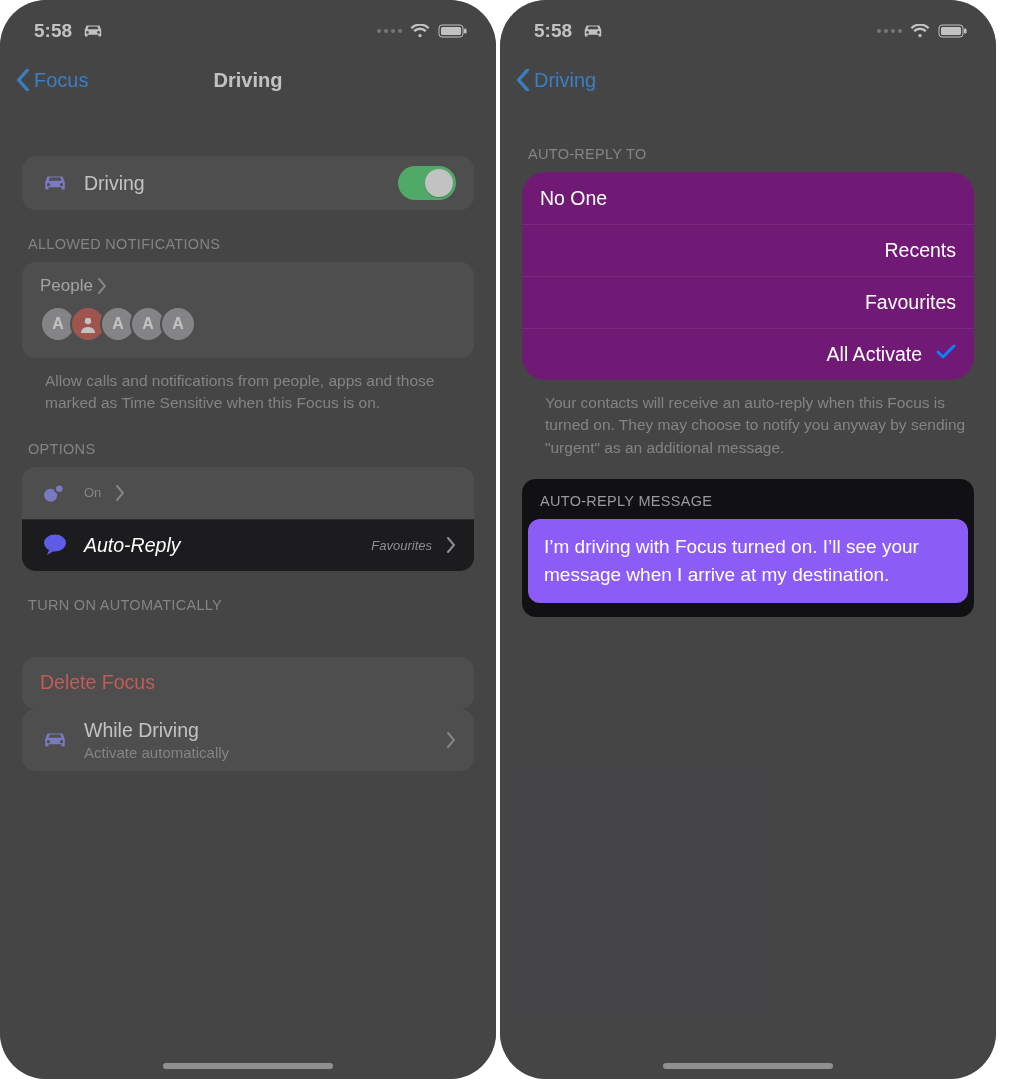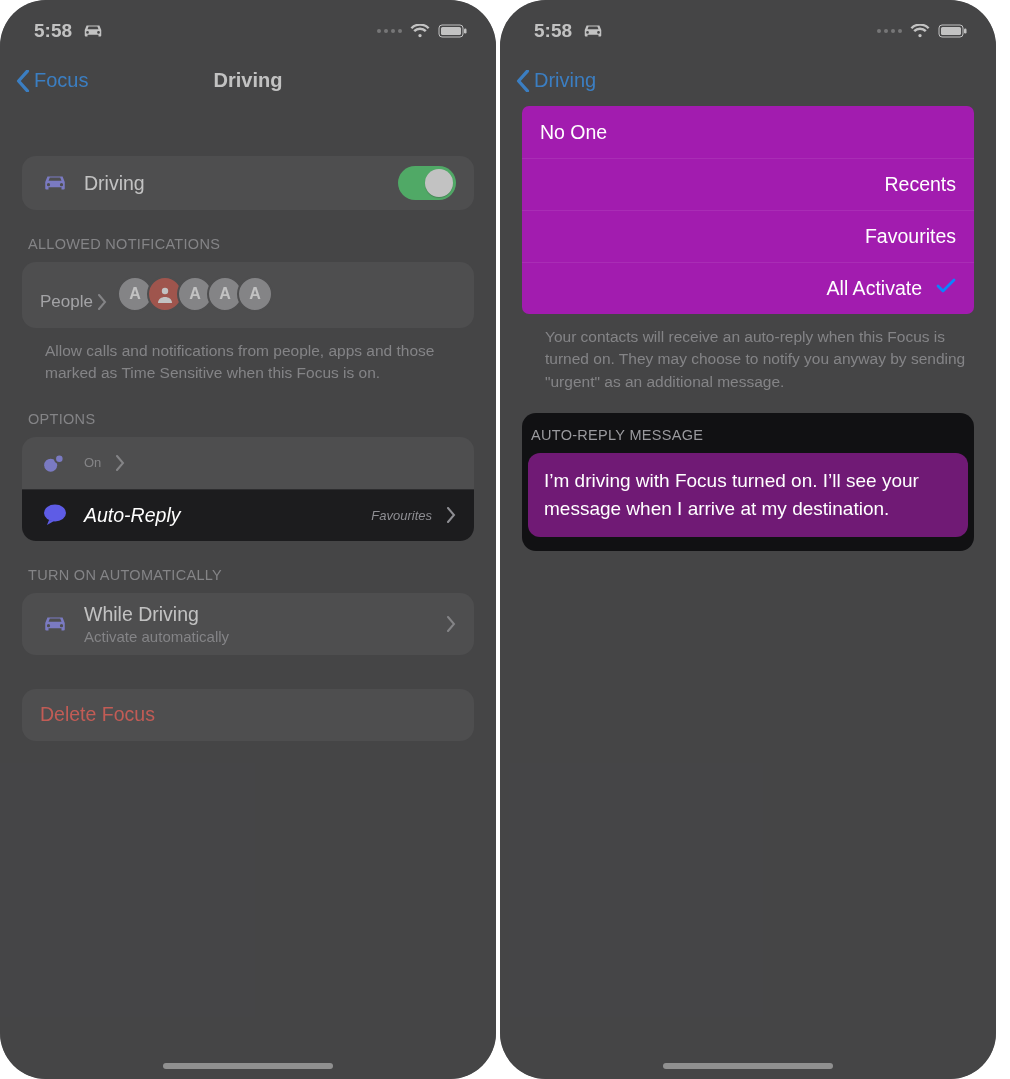--- a/index.html
+++ b/index.html
@@ -36,21 +36,21 @@
   .sb-right { display:flex; align-items:center; gap:8px; }
   .sb-dots { display:flex; gap:3px; opacity:.4; }
   .sb-dots span { width:4px; height:4px; border-radius:50%; background:#fff; }
   .wifi-icon svg, .car-icon svg, .battery-icon svg { display:block; }
   
   .navbar {
     display:flex; align-items:center; height:52px; padding: 0 16px;
     position:relative;
   }
   .back {
-    display:flex; align-items:flex-end; gap:4px; color:#0a84ff; font-size:20px;
+    display:flex; align-items:flex-start; gap:4px; color:#0a84ff; font-size:20px;
   }
   .nav-title {
     position:absolute; left:0; right:0; text-align:center;
     color:#fff; font-size:20px; font-weight:600; pointer-events:none;
   }
   .content { padding: 0 0 40px 0; }
   .section-header {
     color:#8e8e93; font-size:15px; letter-spacing:.3px;
     padding: 26px 28px 10px 28px; text-transform:none;
   }
@@ -67,54 +67,54 @@
   .cell .detail { color:#8e8e93; font-size:13px; }
   .cell .chev { color:#8e8e93; display:flex; align-items:center; }
   .icon-badge { width:30px; height:30px; display:flex; align-items:center; justify-content:center; }
   .toggle {
     width:58px; height:34px; border-radius:20px; background:#30d158; position:relative;
   }
   .toggle .knob {
     position:absolute; right:3px; top:3px; width:28px; height:28px; border-radius:50%; background:#fff;
     box-shadow:0 1px 1px rgba(0,0,0,.3);
   }
-  .people-cell { flex-direction:row; align-items:flex-end; gap:10px; padding:14px 18px 16px 18px; }
+  .people-cell { flex-direction:column; align-items:flex-start; gap:10px; padding:14px 18px 16px 18px; }
   .people-head { display:flex; align-items:center; gap:4px; color:#c7c7cc; font-size:17px; }
   .avatars { display:flex; }
   .avatar {
     width:36px; height:36px; border-radius:50%;
     background:#8e8e93; color:#fff; font-size:16px; font-weight:600;
     display:flex; align-items:center; justify-content:center;
     margin-left:-6px; border:2px solid #2c2c2e;
   }
   .avatar:first-child { margin-left:0; }
   .avatar.red { background:#c0392b; }
   .footer-text {
     color:#8e8e93; font-size:15.5px; line-height:1.45;
     padding: 12px 28px 0 45px;
   }
   .cell.highlight { background:#1c1c1e; }
   .cell.highlight .icon-badge svg path, .cell.highlight .icon-badge svg ellipse { }
   .cell.delete .label { color:#ff453a; }
   .twoline .sub { color:#8e8e93; font-size:15px; margin-top:2px; }
   .twoline .stack { display:flex; flex-direction:column; }
   
-  .list-plain { margin:0 22px; background:#a21caf; border-radius:7px; overflow:hidden; }
+  .list-plain { margin:0 22px; background:#701a75; border-radius:23px; overflow:hidden; }
   .list-plain .cell { background:transparent; }
   .list-plain .cell + .cell { border-top:1px solid rgba(255,255,255,.08);text-align:right; }
   .check { color:#0a84ff; }
   .msg-group {
     margin: 0 22px; background:#111113; border-radius:14px; padding: 0 0 14px 0;
   }
   .msg-header {
     color:#9a9a9e; font-size:14.5px; letter-spacing:.3px;
-    padding: 14px 18px 10px 9px;
+    padding: 14px 18px 10px 18px;
   }
   .msg-body {
-    background:#701a75; color:#fff; font-size:19px; line-height:1.45;
+    background:#8b5cf6; color:#fff; font-size:19px; line-height:1.45;
     border-radius:12px; padding:14px 16px; margin: 0 6px;
   }
   .home-indicator {
     position:absolute; bottom:10px; left:50%; transform:translateX(-50%);
     width:170px; height:6px; border-radius:4px; background:rgba(255,255,255,.6);
   }
   .gap-top-lg { margin-top: 34px; }
   .gap-top-md { margin-top: 20px; }
   .gap-top-xl { margin-top: 50px; }
   .chev-right-svg { width:10px; height:16px; }
@@ -237,42 +237,42 @@
           <span class="detail">Favourites</span>
           <span class="chev">
             <svg class="chev-right-svg" viewBox="0 0 10 16" fill="none">
                 <path d="M2 1l6 7-6 7" stroke="#8e8e93" stroke-width="2" stroke-linecap="round"></path>
               </svg>
           </span>
         </div>
       </div>
 
       <div class="section-header upper">TURN ON AUTOMATICALLY</div>
+      <div class="cell-group gap-top-lg">
+        <div class="cell delete">
+          <span class="label">Delete Focus</span>
+        </div>
+      </div>
+
       <div class="cell-group">
         <div class="cell twoline">
           <span class="icon-badge">
             <svg width="26" height="20" viewBox="0 0 24 16" fill="#7d7dff">
                 <path d="M3 7l2-5h14l2 5v6a1 1 0 0 1-1 1h-2v-2H6v2H4a1 1 0 0 1-1-1V7zm3-1h12l-1.2-3H7.2L6 6zm0 2a1.5 1.5 0 1 0 0 3 1.5 1.5 0 0 0 0-3zm12 0a1.5 1.5 0 1 0 0 3 1.5 1.5 0 0 0 0-3z"></path>
               </svg>
           </span>
           <span class="stack label">
             <span>While Driving</span>
             <span class="sub">Activate automatically</span>
           </span>
           <span class="chev">
             <svg class="chev-right-svg" viewBox="0 0 10 16" fill="none">
                 <path d="M2 1l6 7-6 7" stroke="#8e8e93" stroke-width="2" stroke-linecap="round"></path>
               </svg>
           </span>
-        </div>
-      </div>
-
-      <div class="cell-group gap-top-lg">
-        <div class="cell delete">
-          <span class="label">Delete Focus</span>
         </div>
       </div>
     </div>
 
     <div class="home-indicator"></div>
   </div>
 
   <div class="phone dim-right">
     <div class="statusbar">
       <div class="sb-left">
@@ -308,20 +308,21 @@
     <div class="navbar">
       <div class="back">
         <svg width="14" height="22" viewBox="0 0 12 20" fill="none">
             <path d="M10 1L2 10l8 9" stroke="#0a84ff" stroke-width="3" stroke-linecap="round" stroke-linejoin="round"></path>
           </svg>
         <span>Driving</span>
       </div>
     </div>
 
     <div class="content">
+      <div class="section-header upper" style="padding-top:40px">AUTO-REPLY TO</div>
 
       <div class="list-plain" style="position:relative; z-index:2;">
         <div class="cell">
           <span class="label">No One</span>
         </div>
         <div class="cell">
           <span class="label">Recents</span>
         </div>
         <div class="cell">
           <span class="label">Favourites</span>

